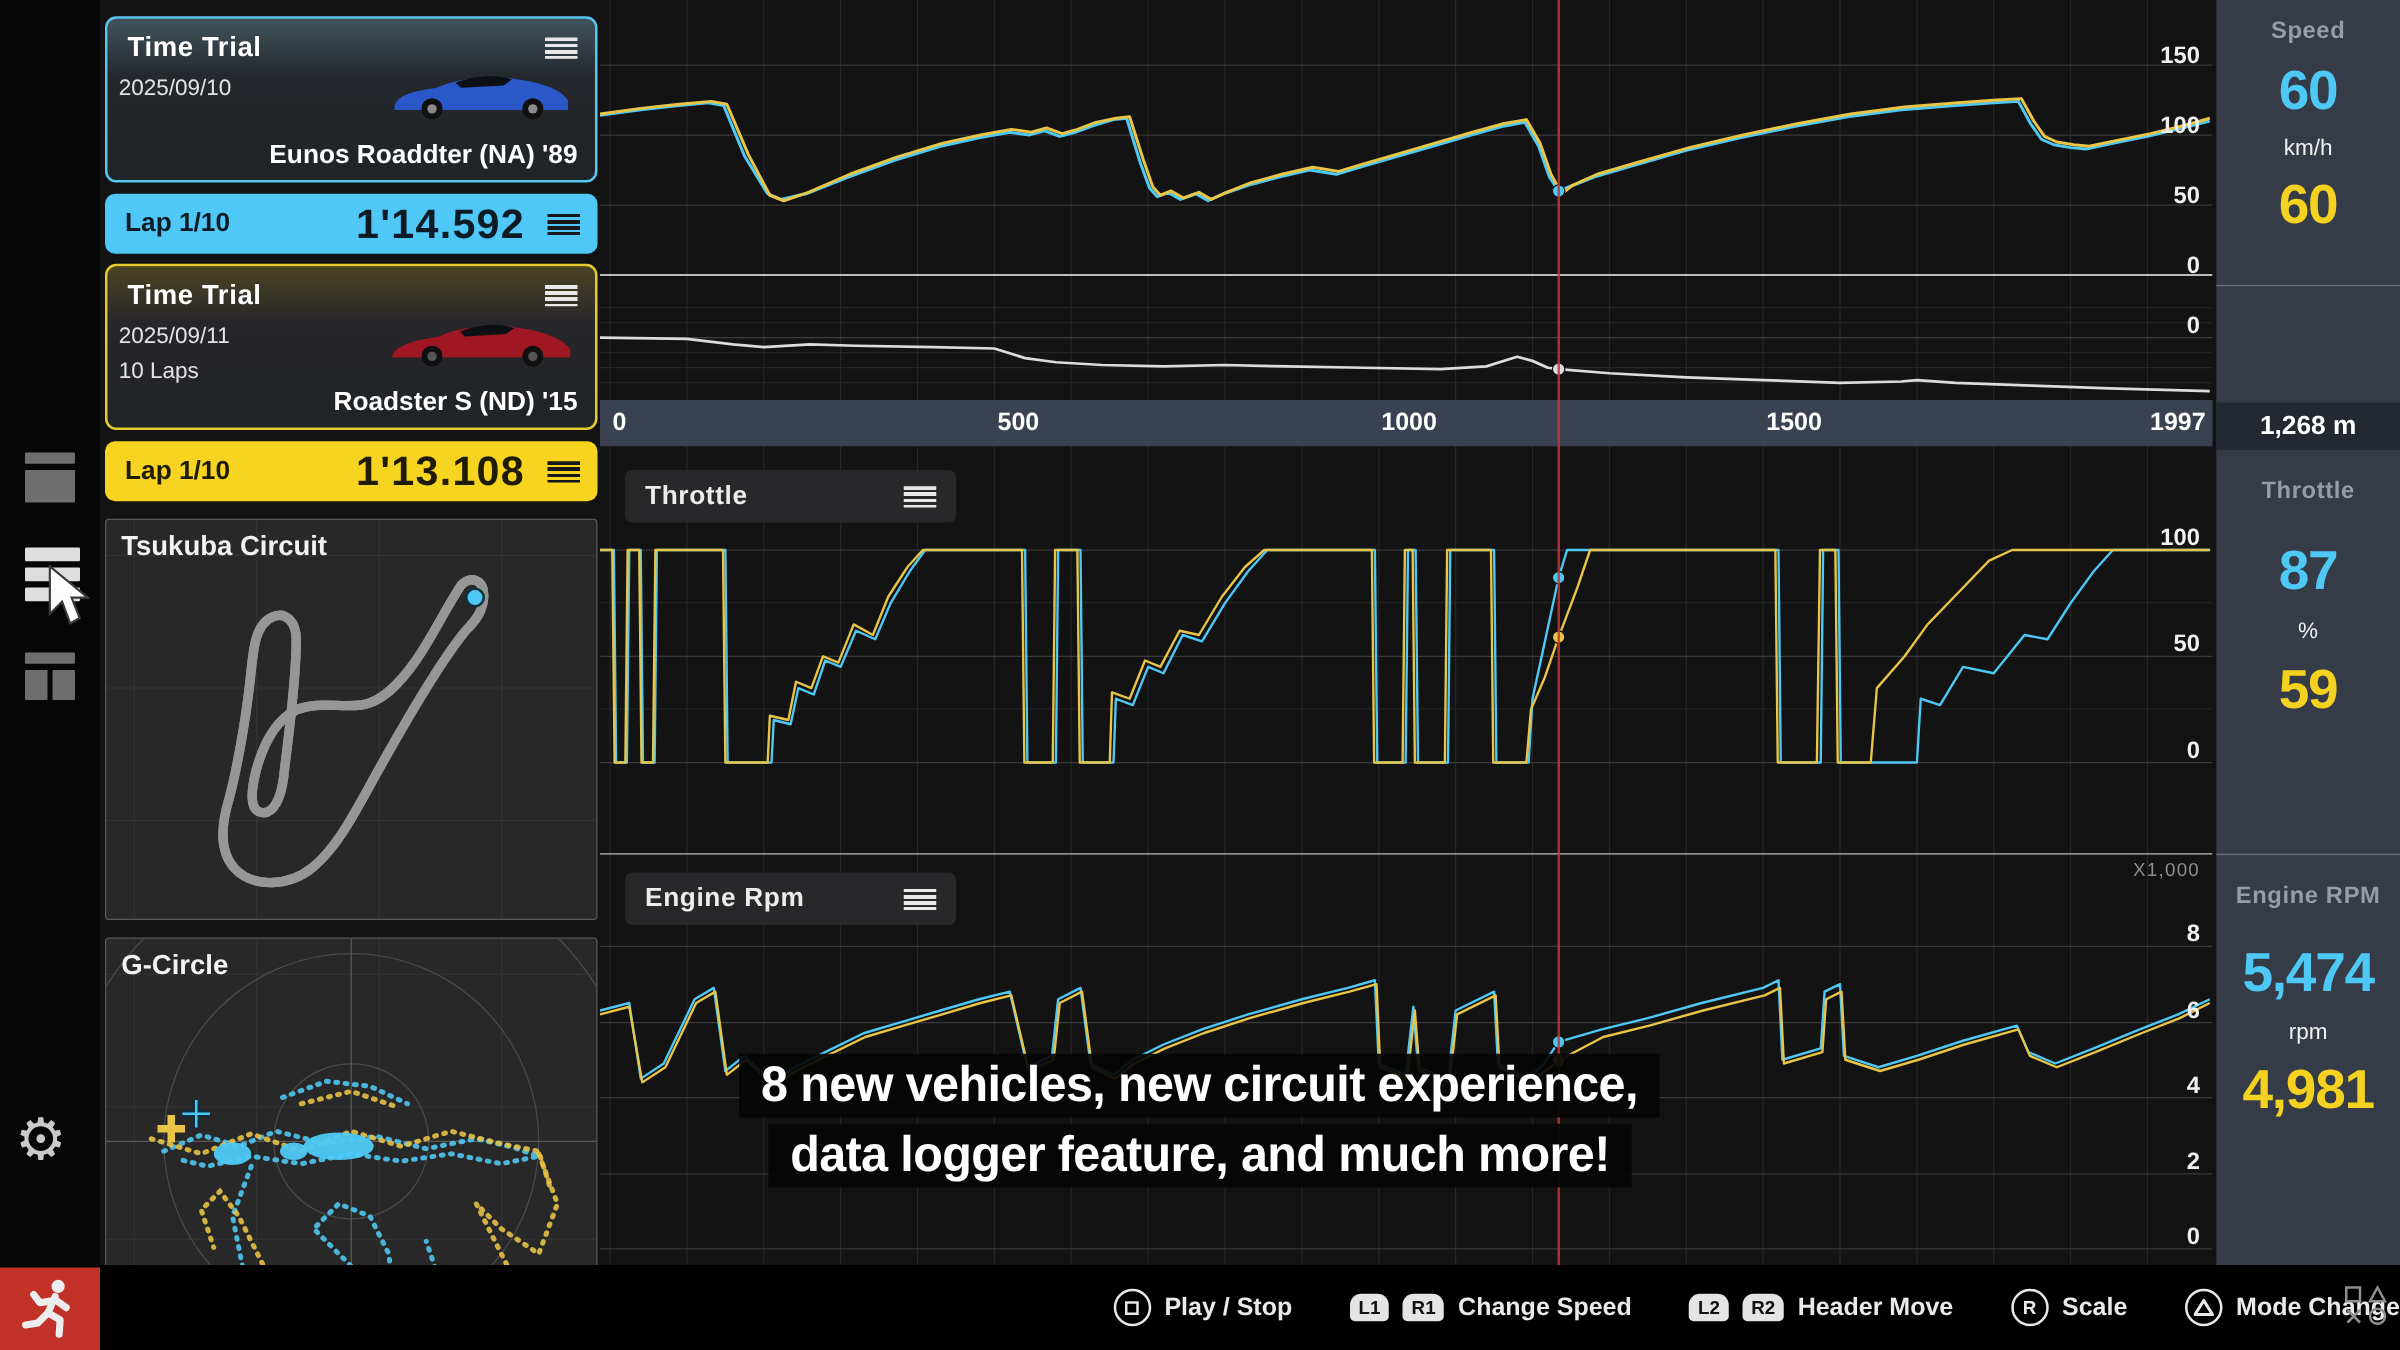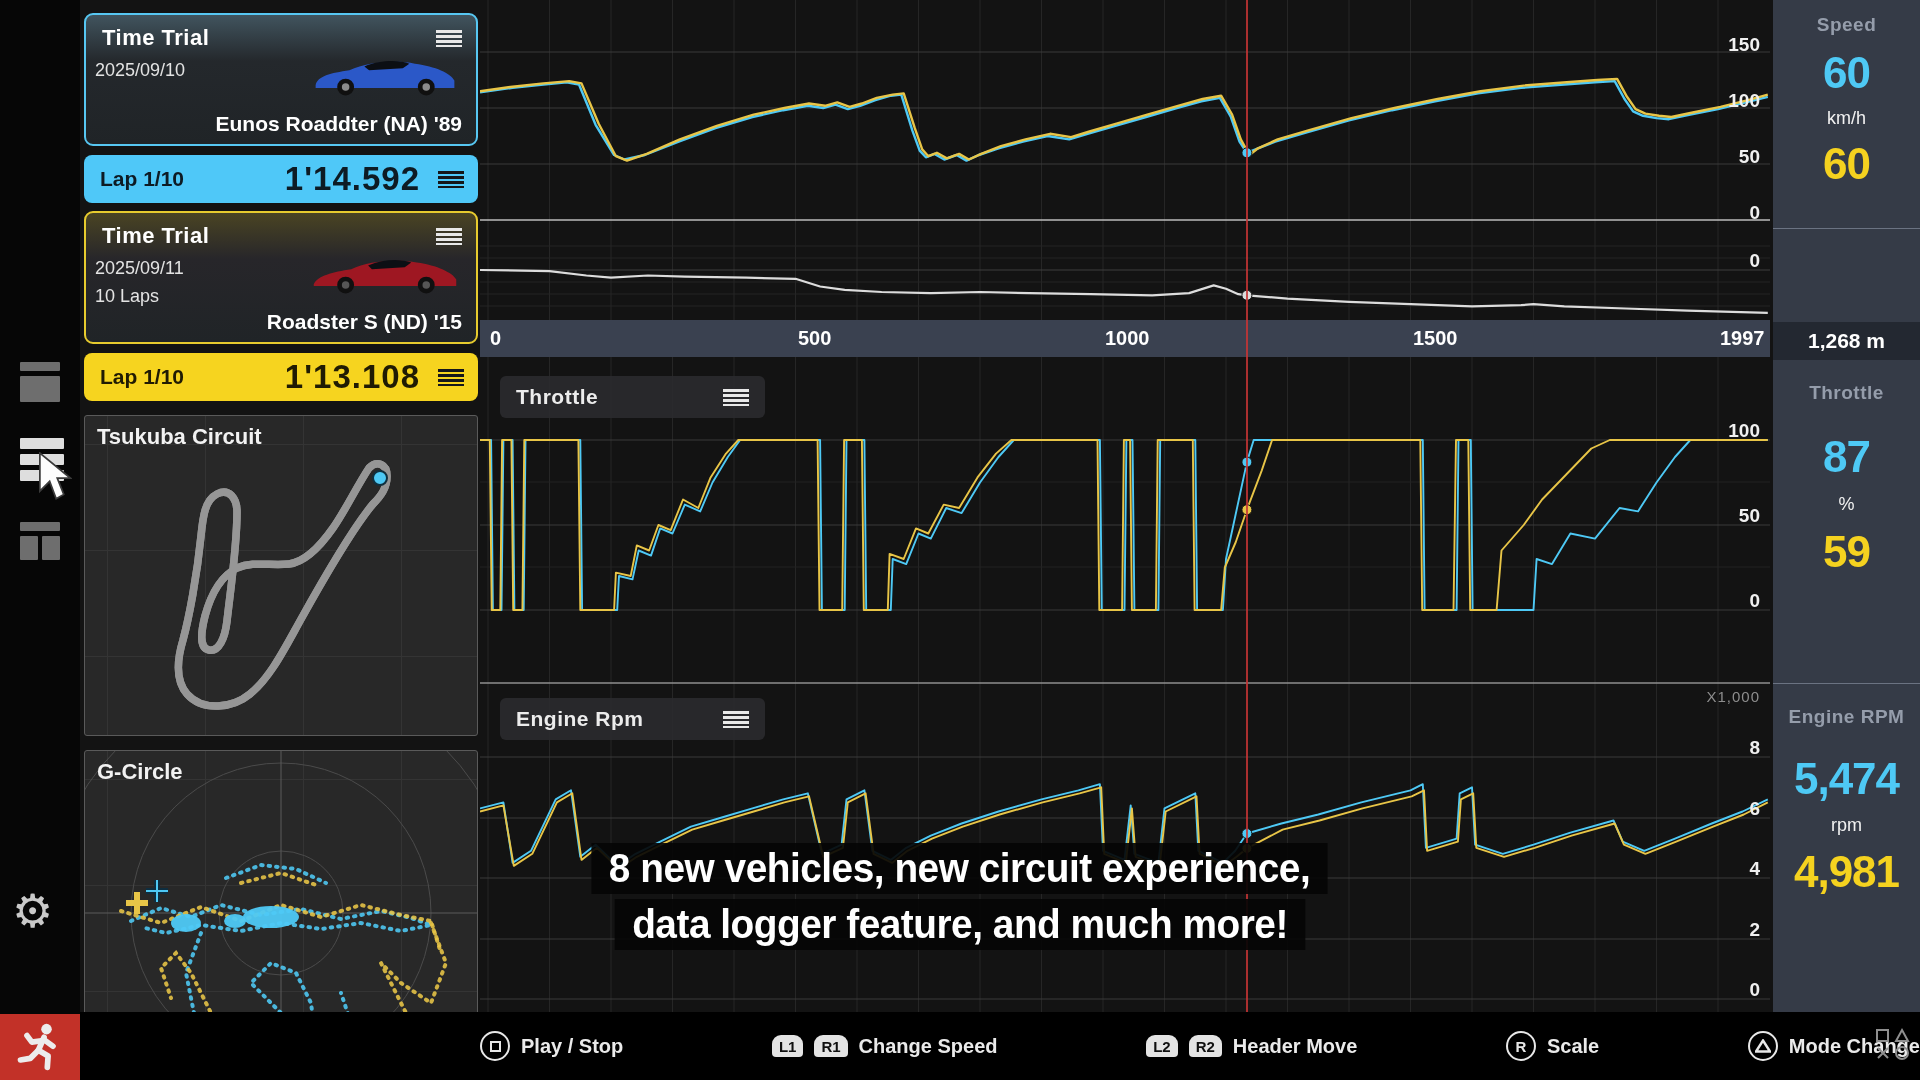--- a/index.html
+++ b/index.html
@@ -60,21 +60,21 @@
   .bignum.blue{color:#4ec9f5;} .bignum.yellow{color:#f5d21f;}
   .unit{font-size:18px;color:#f2f2f2;margin:12px 0;}
   .gapnum{font-weight:bold;font-size:36px;color:#f23358;letter-spacing:-.5px;}
   .gapunit{font-size:18px;color:#f2f2f2;margin-top:2px;}
   .distband{position:absolute;left:0;top:322px;width:147px;height:38px;background:#232831;display:flex;
             align-items:center;justify-content:center;font-size:21px;font-weight:bold;}
   .rdiv{position:absolute;left:0;width:147px;height:1px;background:#6b7382;}
   
   .bbar{position:absolute;left:80px;top:1012px;width:1840px;height:68px;background:#000;z-index:35;}
   .ctr{position:absolute;left:400px;right:0;top:0;height:68px;display:flex;align-items:center;
-       justify-content:space-between;gap:46px;}
+       justify-content:flex-end;gap:46px;}
   .citem{display:flex;align-items:center;gap:11px;color:#eaeaea;font-weight:bold;font-size:20px;}
   .circ{width:30px;height:30px;border:2.5px solid #e8e8e8;border-radius:50%;display:flex;
         align-items:center;justify-content:center;box-sizing:border-box;}
   .sq-in{width:11px;height:11px;border:2.5px solid #e8e8e8;box-sizing:border-box;}
   .rtxt{font-size:15px;font-weight:bold;color:#e8e8e8;}
   .key{background:#e4e4e4;color:#101010;font-weight:bold;font-size:15px;padding:3px 7px 2px;
        border-radius:9px 9px 4px 4px;}
   .pslogo{position:absolute;right:8px;top:14px;}
   
   .mcursor{position:absolute;left:36px;top:452px;z-index:60;}

